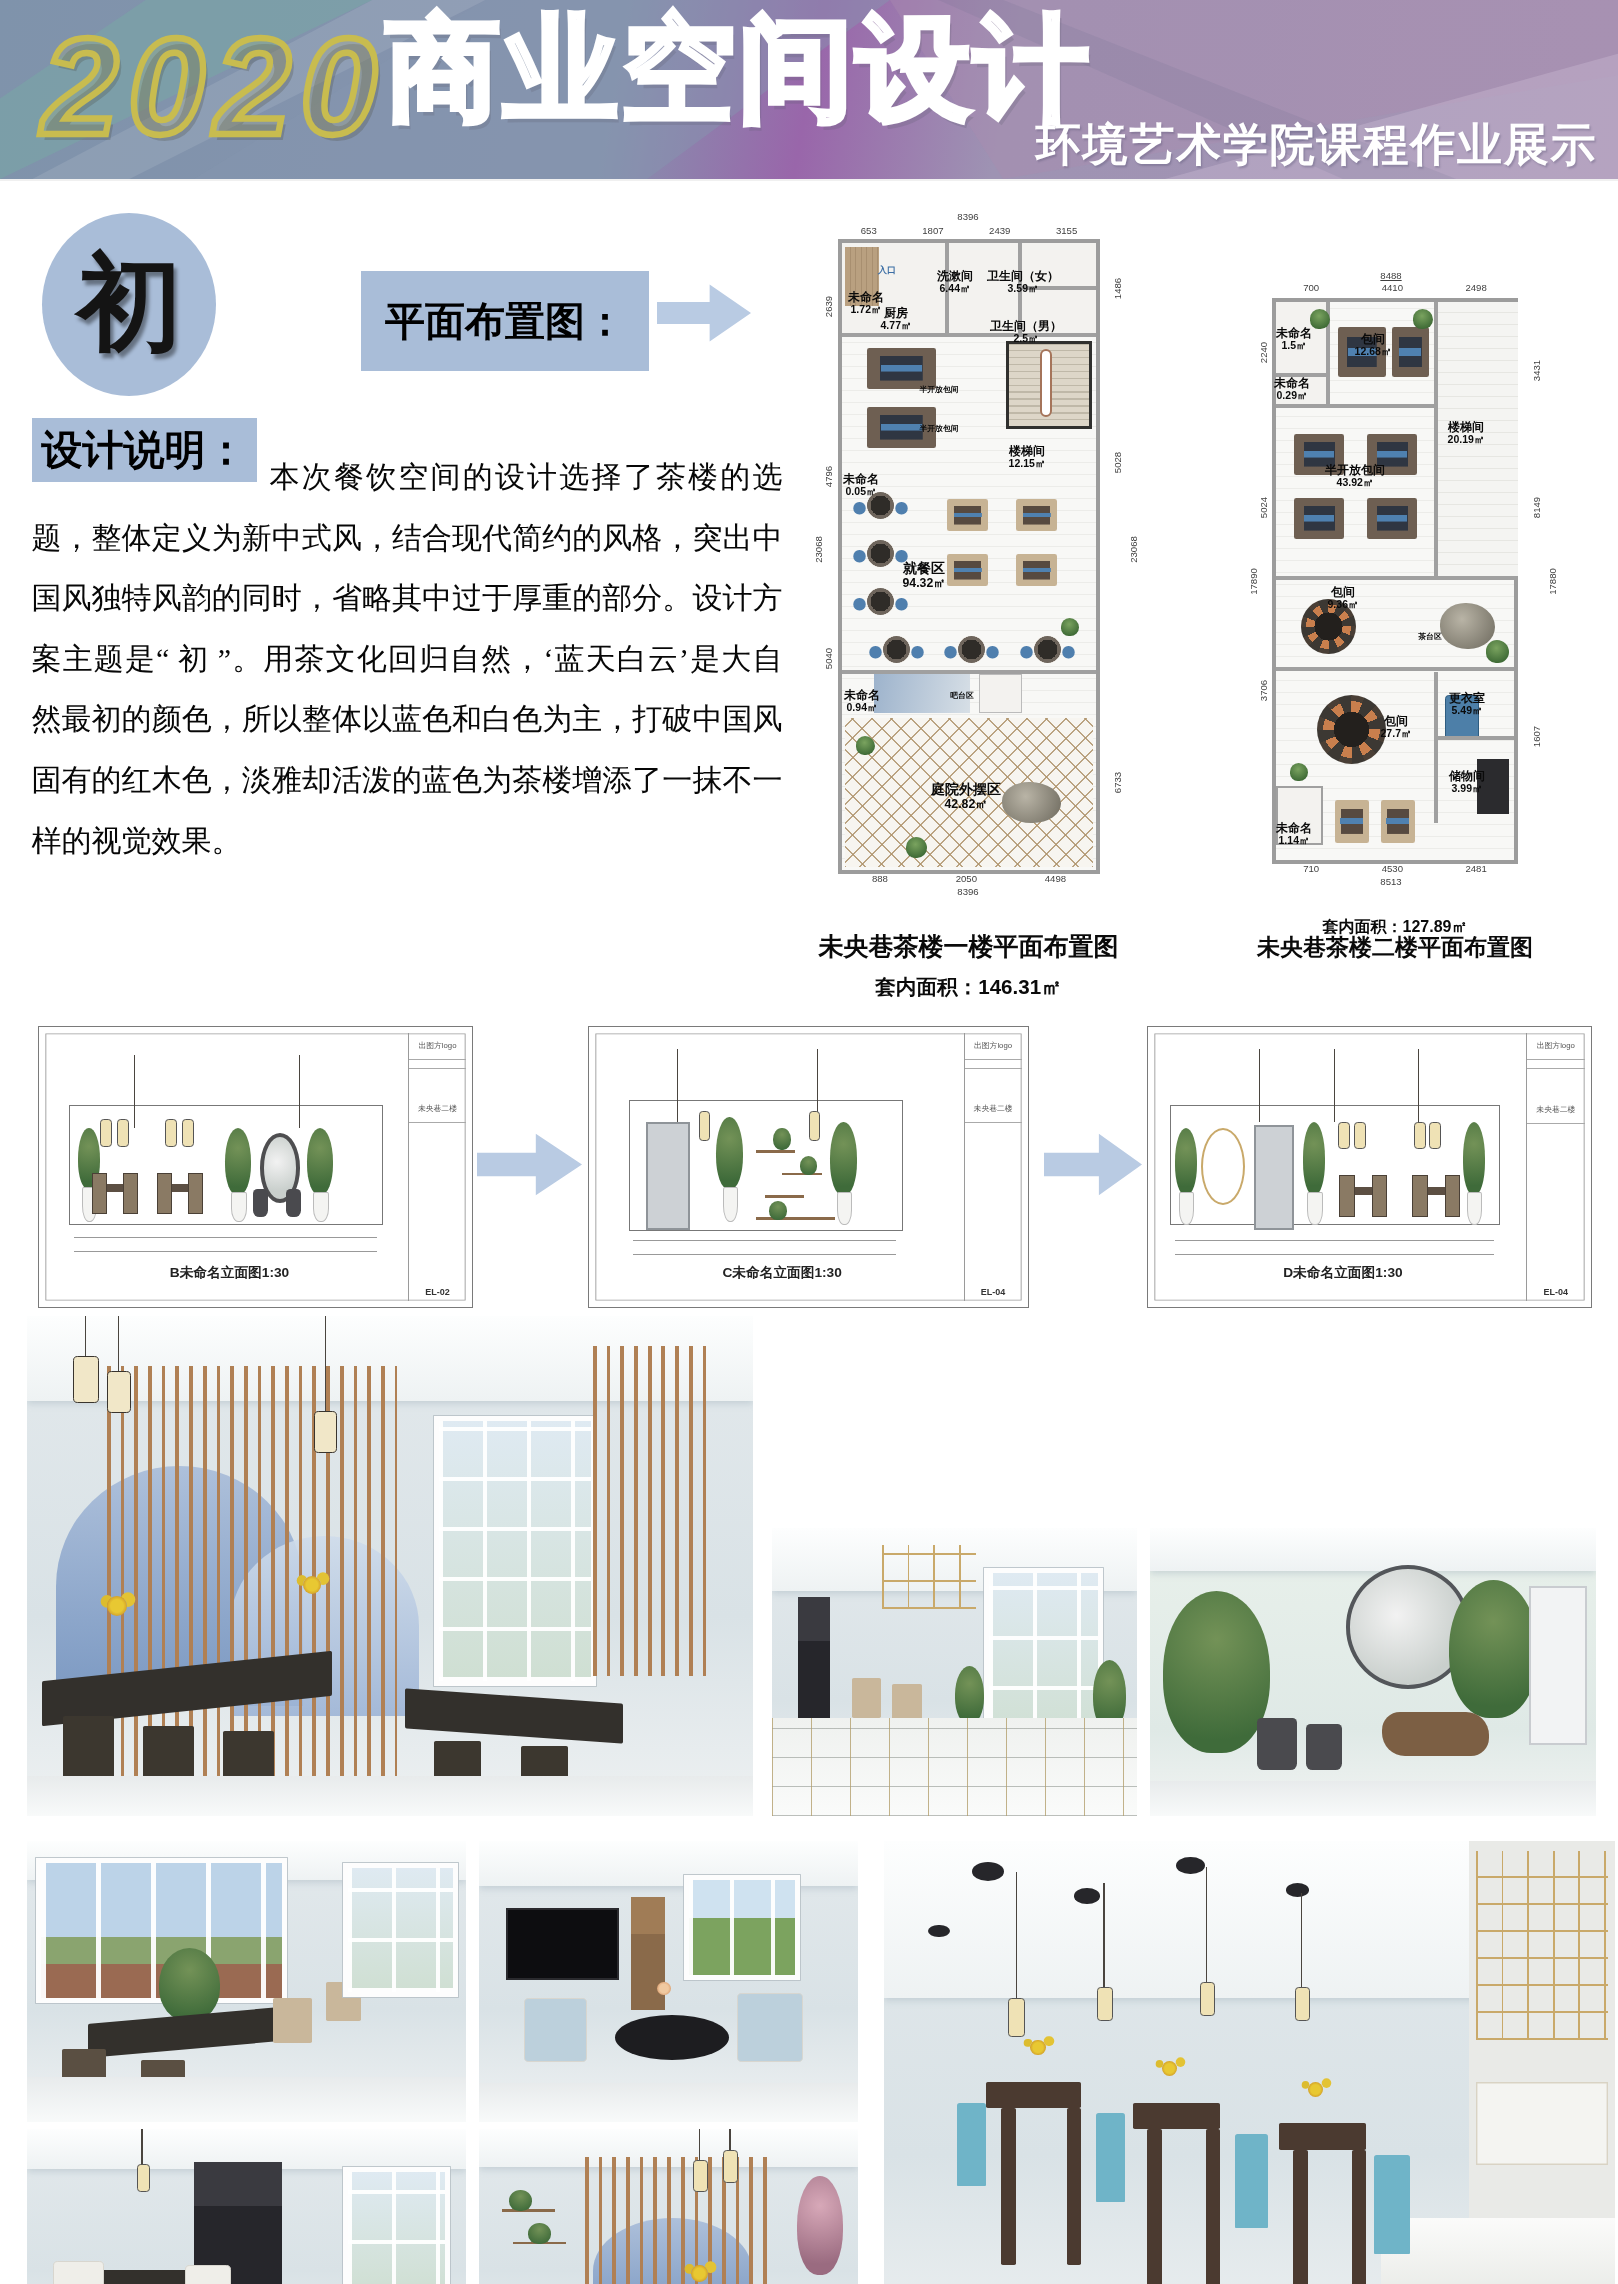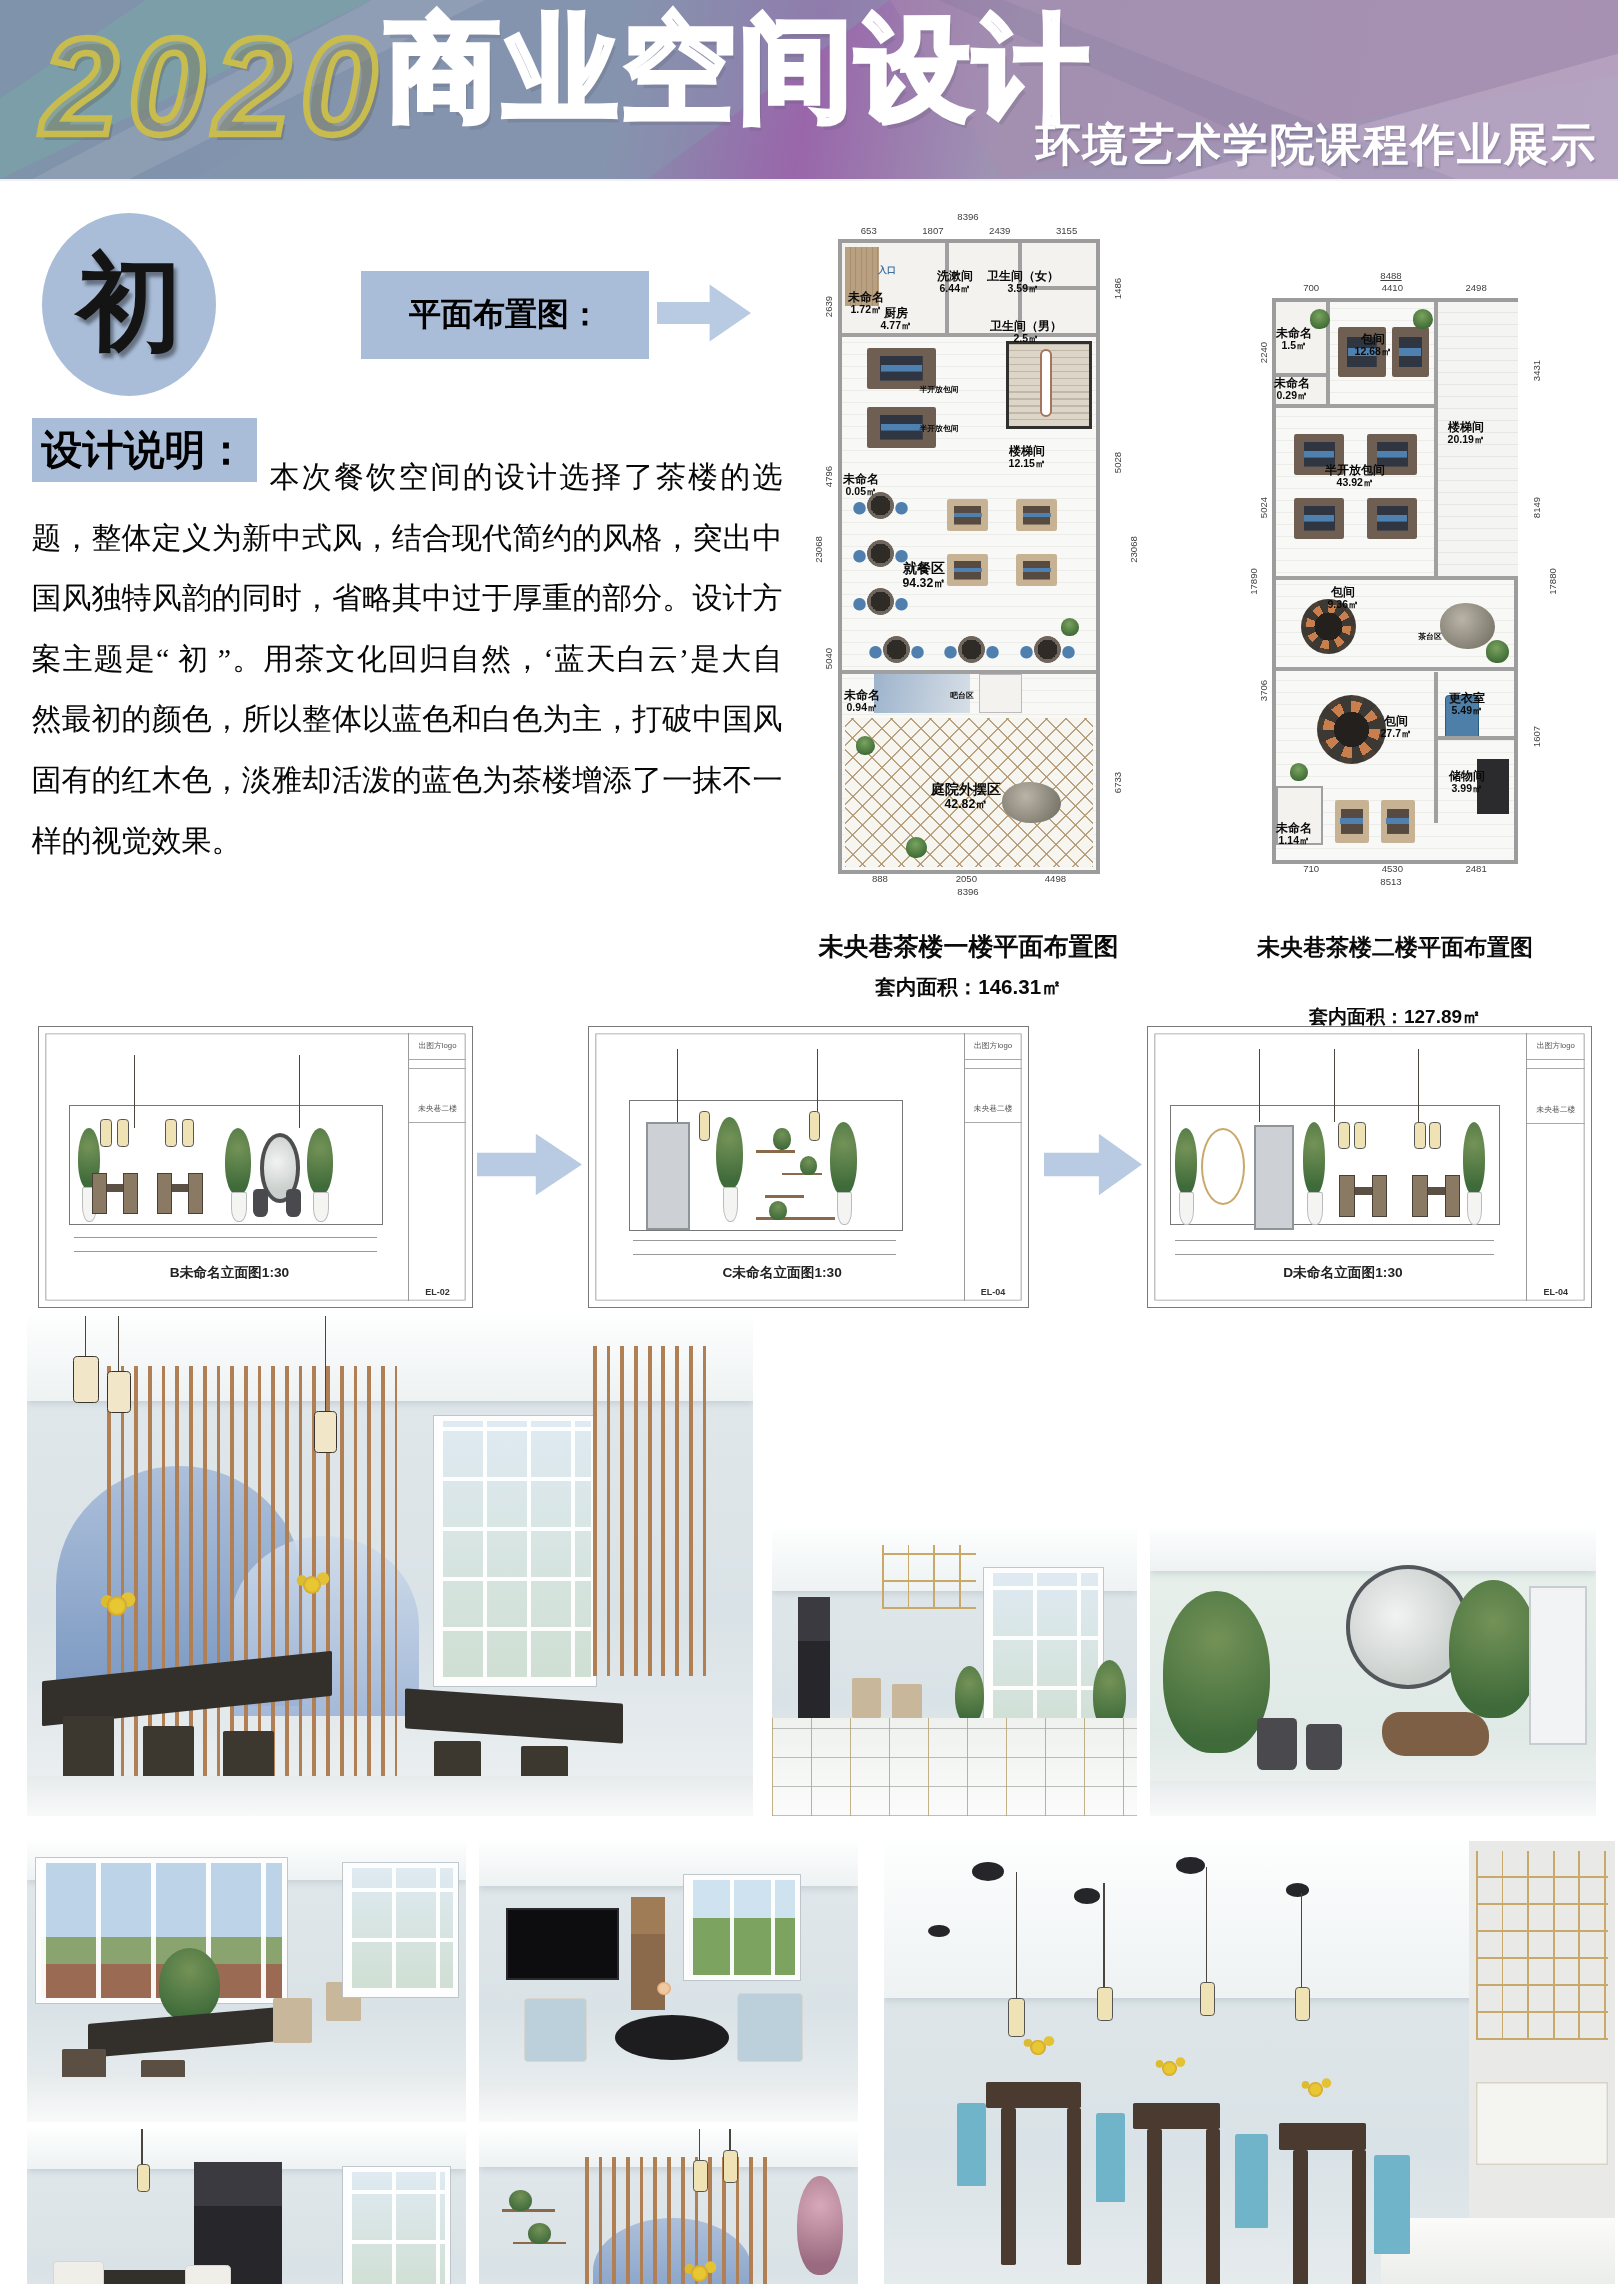--- a/index.html
+++ b/index.html
@@ -157,21 +157,21 @@
     <div class="facet f6"></div>
     <div class="year">2020</div>
     <div class="title-zh">商业空间设计</div>
     <div class="subtitle">环境艺术学院课程作业展示</div>
   </div>
 
   <div class="badge">
     <span>初</span>
   </div>
 
-  <div class="bluebox" style="left:361px;top:271px;width:288px;height:88px;font-size:32px;">平面布置图：</div>
+  <div class="bluebox" style="left:361px;top:271px;width:288px;height:100px;font-size:40px;">平面布置图：</div>
   <div class="arrow" style="left:657px;top:279px;width:94px;height:68px;"></div>
 
   <p class="design-par">本次餐饮空间的设计选择了茶楼的选题，整体定义为新中式风，结合现代简约的风格，突出中国风独特风韵的同时，省略其中过于厚重的部分。设计方案主题是“ 初 ”。用茶文化回归自然，‘蓝天白云’是大自然最初的颜色，所以整体以蓝色和白色为主，打破中国风固有的红木色，淡雅却活泼的蓝色为茶楼增添了一抹不一样的视觉效果。</p>
   <div class="bluebox design-box">设计说明：</div>
 
 
   <div class="plan" style="left:838px;top:239px;width:254px;height:627px;">
 
     <div class="roomfill" style="left:0;top:0;width:100%;height:90px;border-bottom:4.6px solid #a0a0a0;"></div>
     <div class="wood" style="left:2.7px;top:3.7px;width:34px;height:59px;"></div>
@@ -324,21 +324,21 @@
   <div class="vdim" style="left:1253px;top:347px;">2240</div>
   <div class="vdim" style="left:1253px;top:502px;">5024</div>
   <div class="vdim" style="left:1253px;top:685px;">3706</div>
   <div class="vdim" style="left:1240px;top:576px;">17890</div>
   <div class="vdim" style="left:1526px;top:365px;">3431</div>
   <div class="vdim" style="left:1526px;top:502px;">8149</div>
   <div class="vdim" style="left:1526px;top:731px;">1607</div>
   <div class="vdim" style="left:1539px;top:576px;">17880</div>
 
   <div class="plancap" style="left:1247px;top:932px;width:296px;font-size:23px;">未央巷茶楼二楼平面布置图</div>
-  <div class="planarea" style="left:1247px;top:1004px;width:296px;font-size:19px;">套内面积：127.89㎡</div>
+  <div class="planarea" style="left:1247px;top:917px;width:296px;font-size:16px;">套内面积：127.89㎡</div>
 
   <div class="sheet" style="left:38px;top:1026px;width:433px;height:280px;">
     <div class="draww" style="left:7%;top:28%;width:72%;height:42%;"></div>
     <div class="hangline" style="left:22%;top:10%;height:26%;width:0.9px;"></div>
     <div class="hangline" style="left:60%;top:10%;height:26%;width:0.9px;"></div>
     <div class="e-plant" style="left:9%;top:36%;width:5%;height:22%;"></div>
     <div class="e-vase" style="left:10%;top:57%;width:3%;height:12%;"></div>
     <div class="e-bulb" style="left:14%;top:33%;width:2.4%;height:9%;"></div>
     <div class="e-bulb" style="left:18%;top:33%;width:2.4%;height:9%;"></div>
     <div class="e-bulb" style="left:29%;top:33%;width:2.4%;height:9%;"></div>

